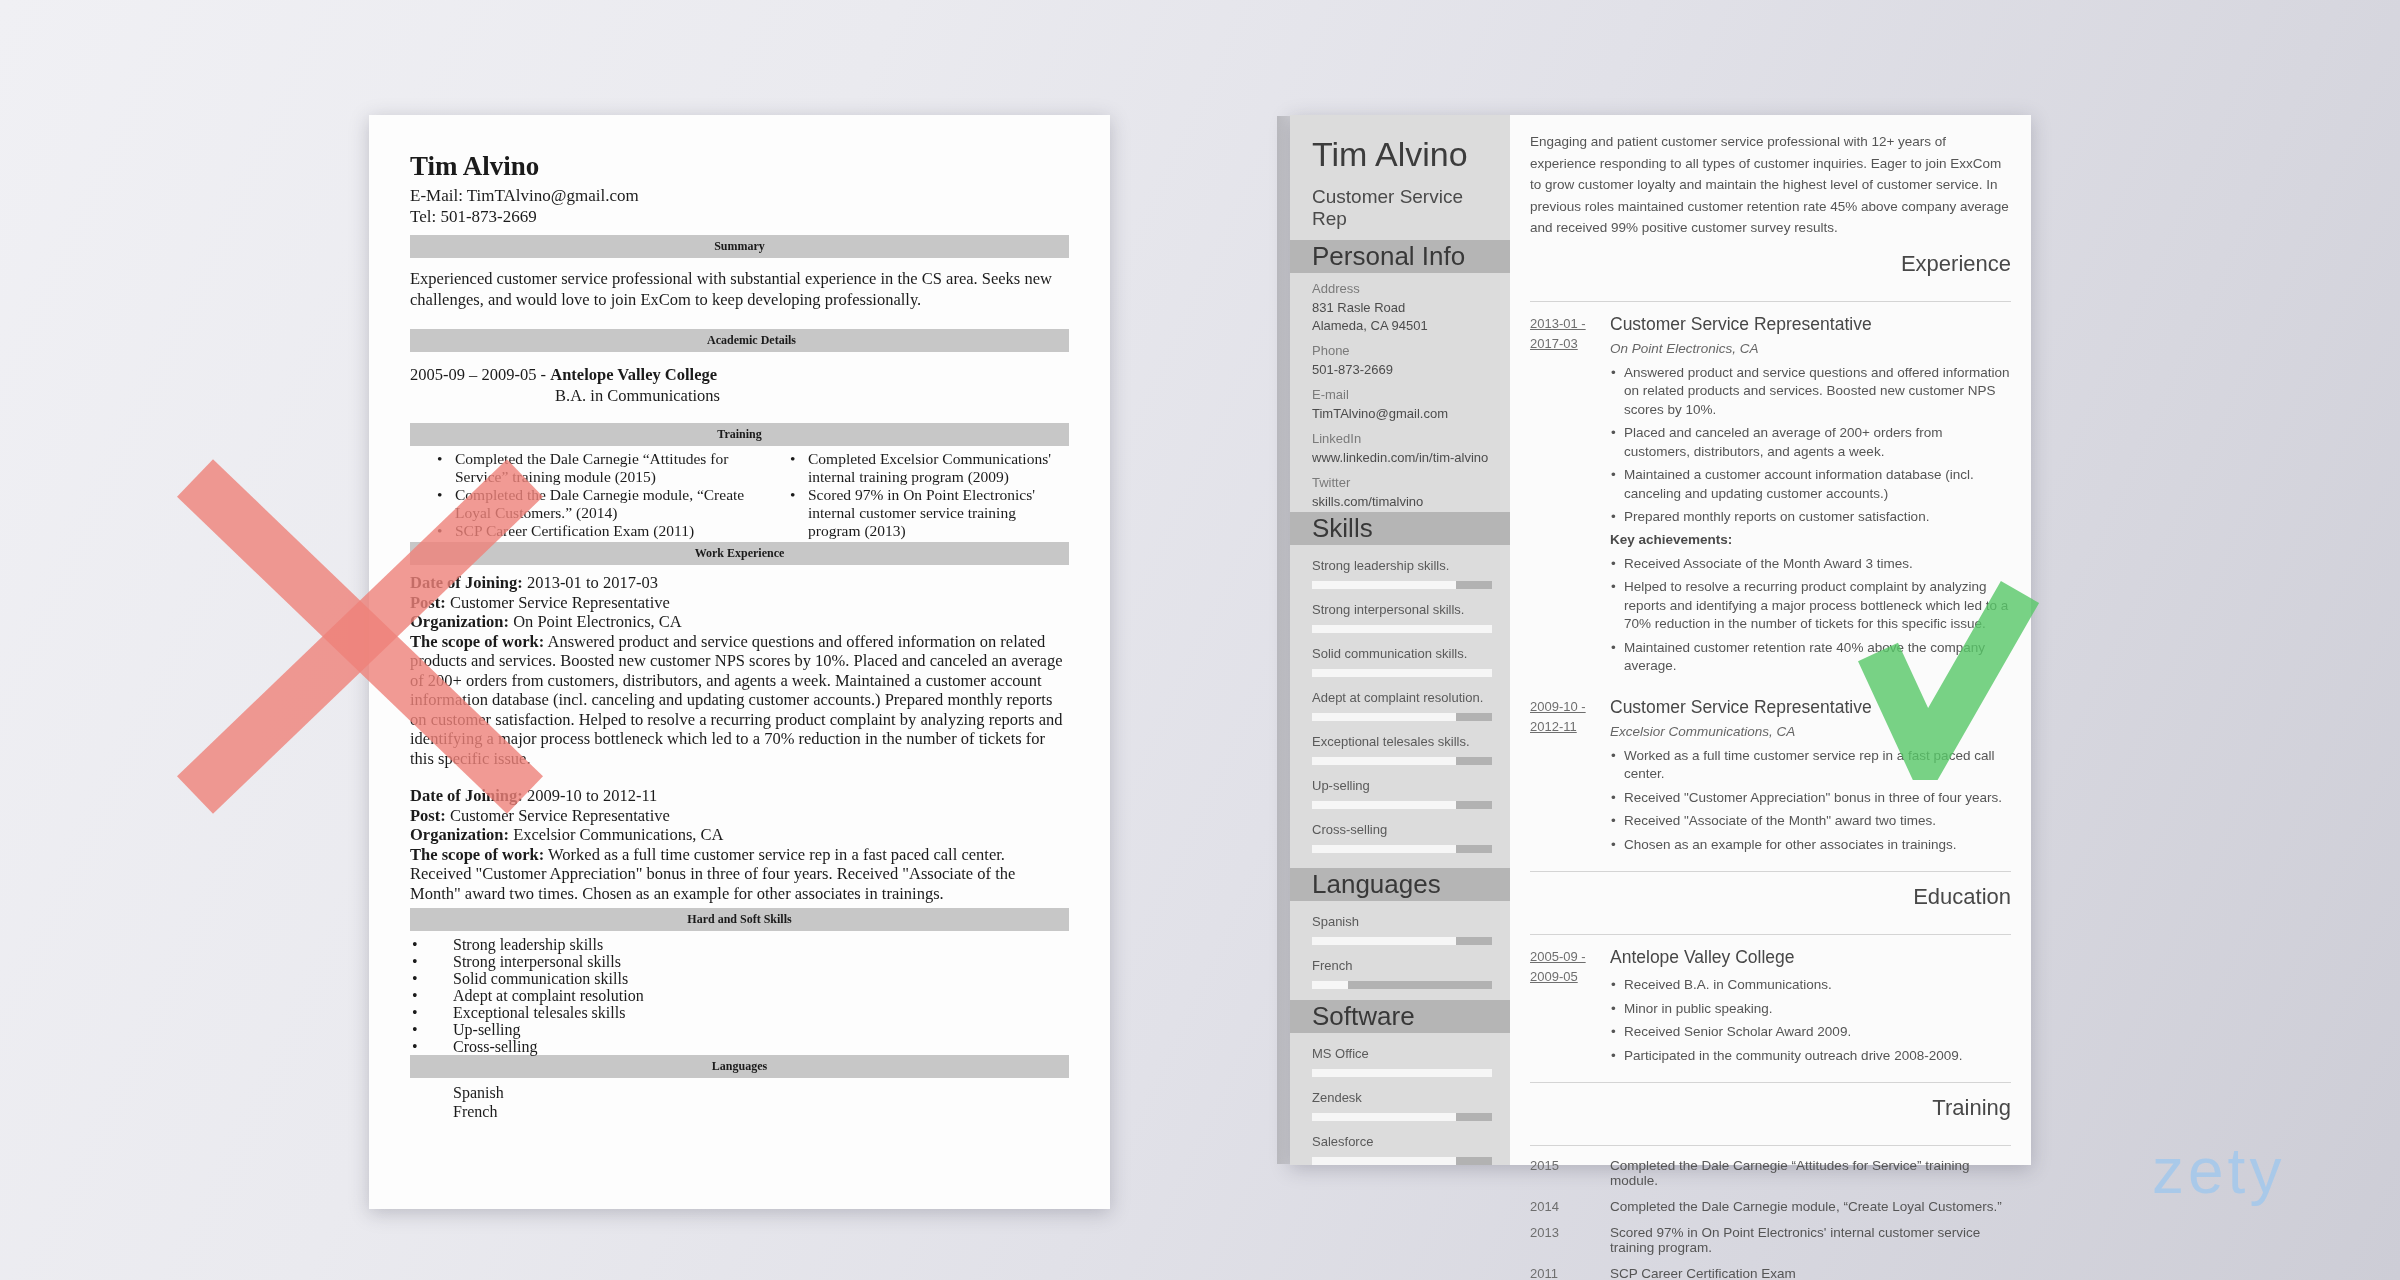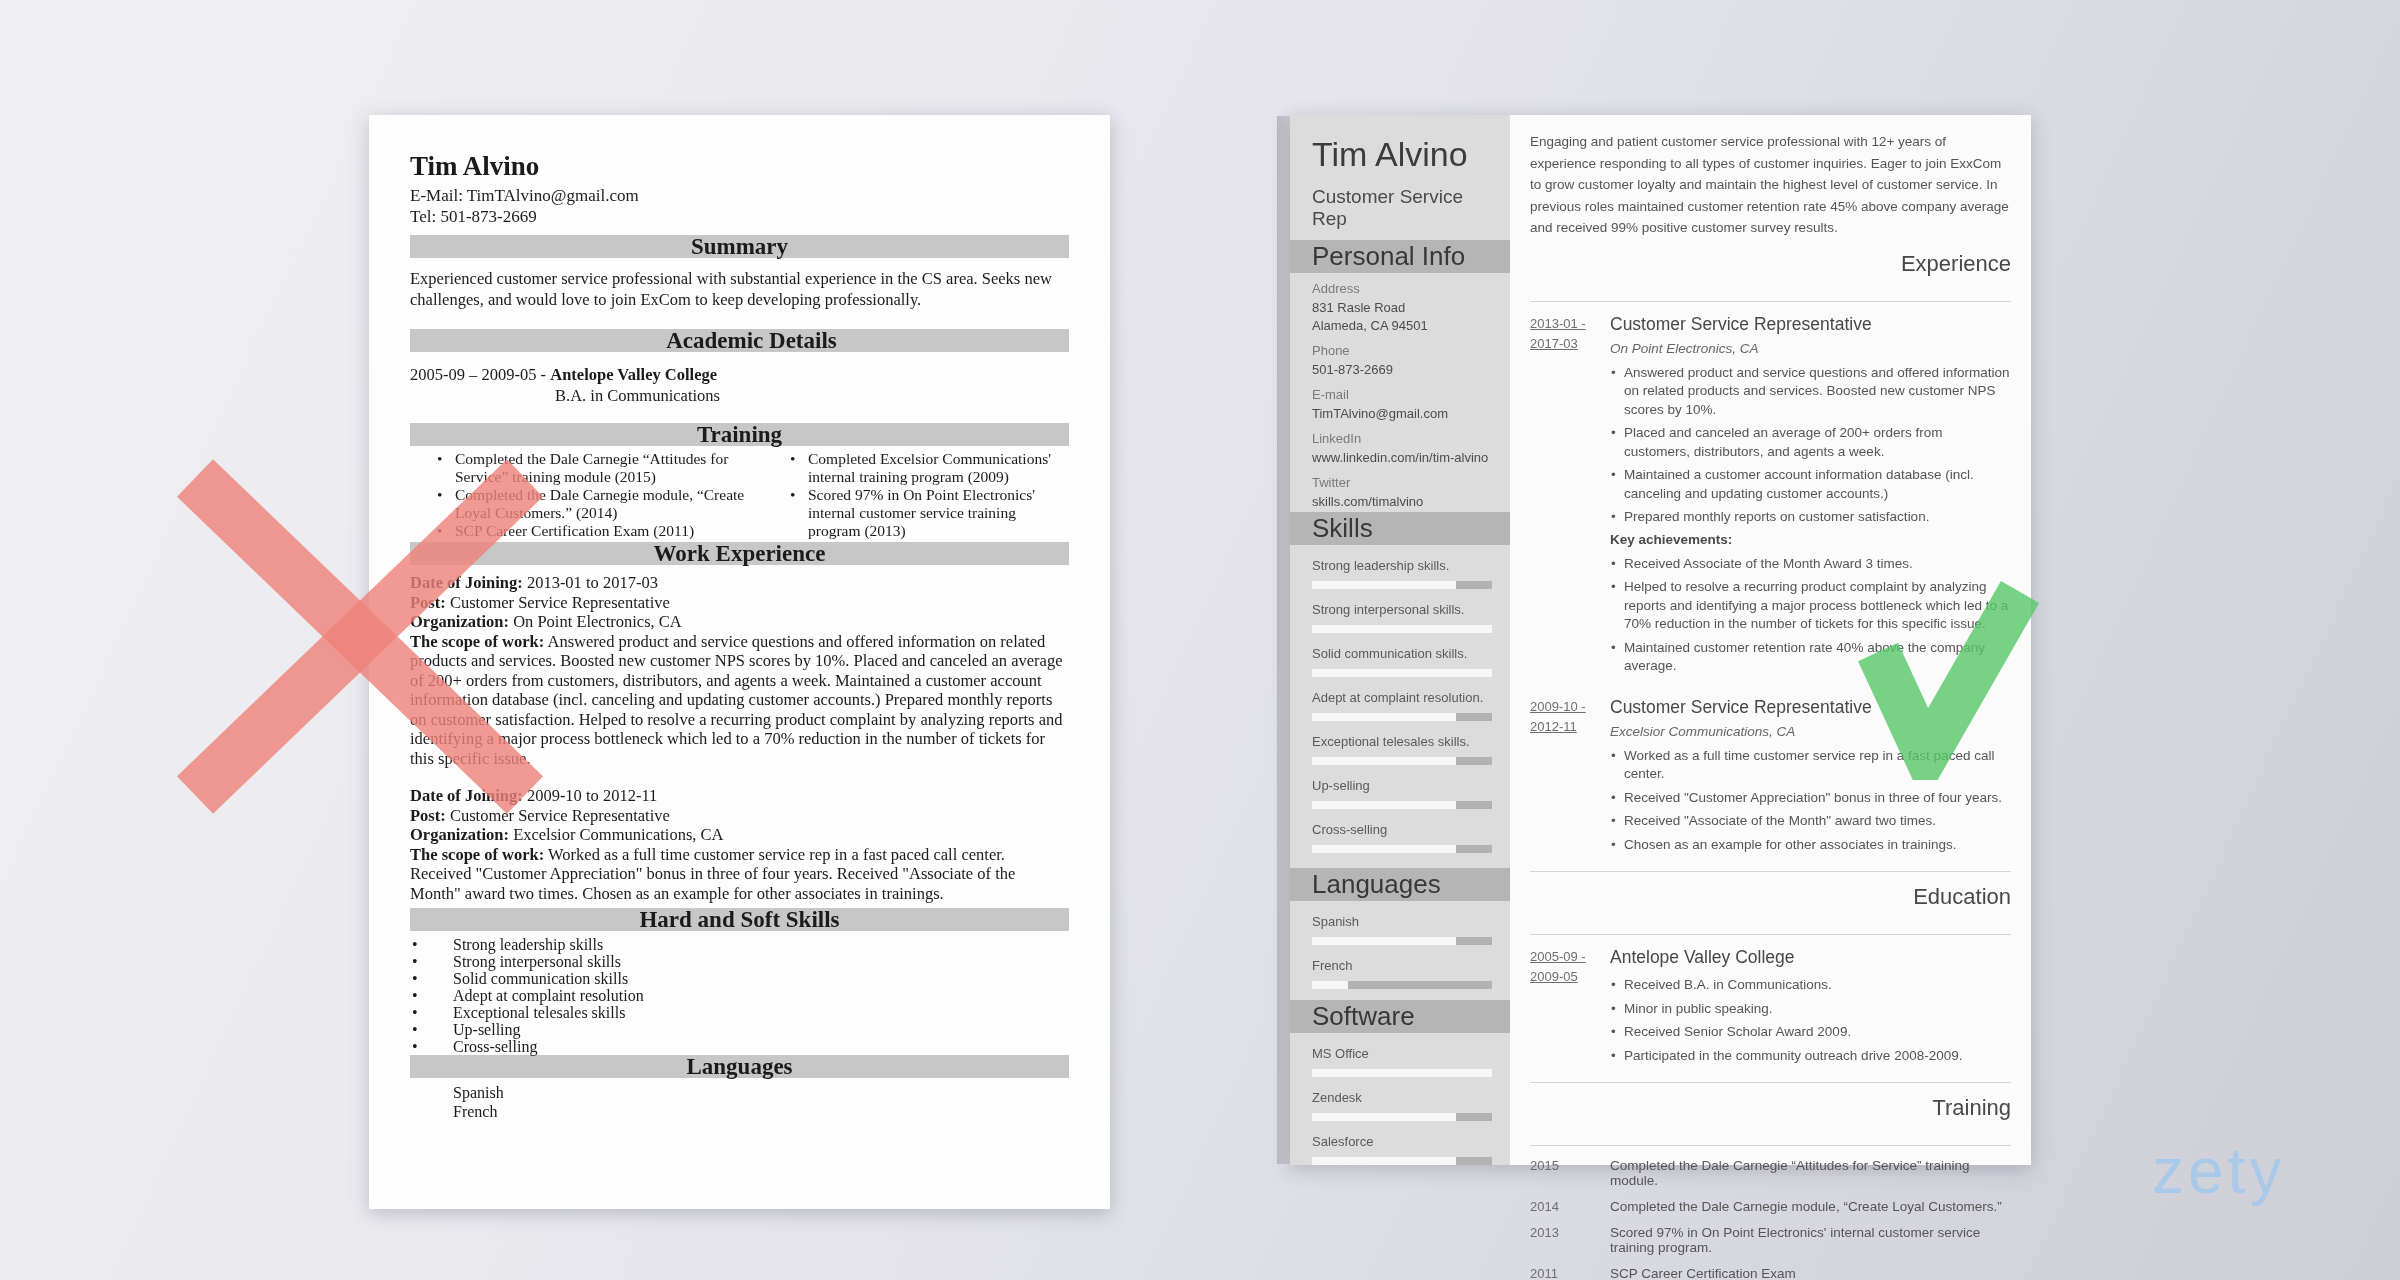--- a/index.html
+++ b/index.html
@@ -8,21 +8,21 @@
     background:linear-gradient(115deg,#f0f0f4 0%,#eaeaef 30%,#e1e1e8 55%,#d7d7df 78%,#cdcdd6 100%);
     font-family:"Liberation Sans",sans-serif;
   }
   .page{position:absolute;box-shadow:0 4px 18px rgba(50,50,70,.25);}
   
   .bad-page{left:369px;top:115px;width:741px;height:1094px;background:#fdfdfd;
     font-family:"Liberation Serif",serif;color:#1b1b1b;}
   .bad-inner{padding:36px 41px 0;}
   .bad-name{font-size:27px;font-weight:bold;margin:0 0 4px;}
   .bad-contact div{font-size:17px;line-height:20.5px;}
-  .bar{background:#c7c7c7;height:23px;line-height:23px;text-align:center;font-weight:bold;font-size:23px;color:#1b1b1b;}
+  .bar{background:#c7c7c7;height:23px;line-height:23px;text-align:center;font-weight:bold;font-size:12px;color:#1b1b1b;}
   .bad-summary-bar{margin-top:8px;}
   .bad-summary-text{margin-top:11px;font-size:16.5px;line-height:20.5px;}
   .bad-academic-bar{margin-top:19px;padding-left:24px;}
   .bad-academic{margin-top:12px;font-size:16.5px;line-height:21px;}
   .bad-academic .degree{margin-left:145px;}
   .bad-training-bar{margin-top:17px;}
   .bad-training-cols{display:flex;margin-top:4px;font-size:15.5px;line-height:18px;}
   .bad-training-cols ul{margin:0;padding:0 10px 0 45px;list-style:none;}
   .bad-training-cols ul.c1{width:353px;box-sizing:border-box;}
   .bad-training-cols ul.c2{flex:1;box-sizing:border-box;}

